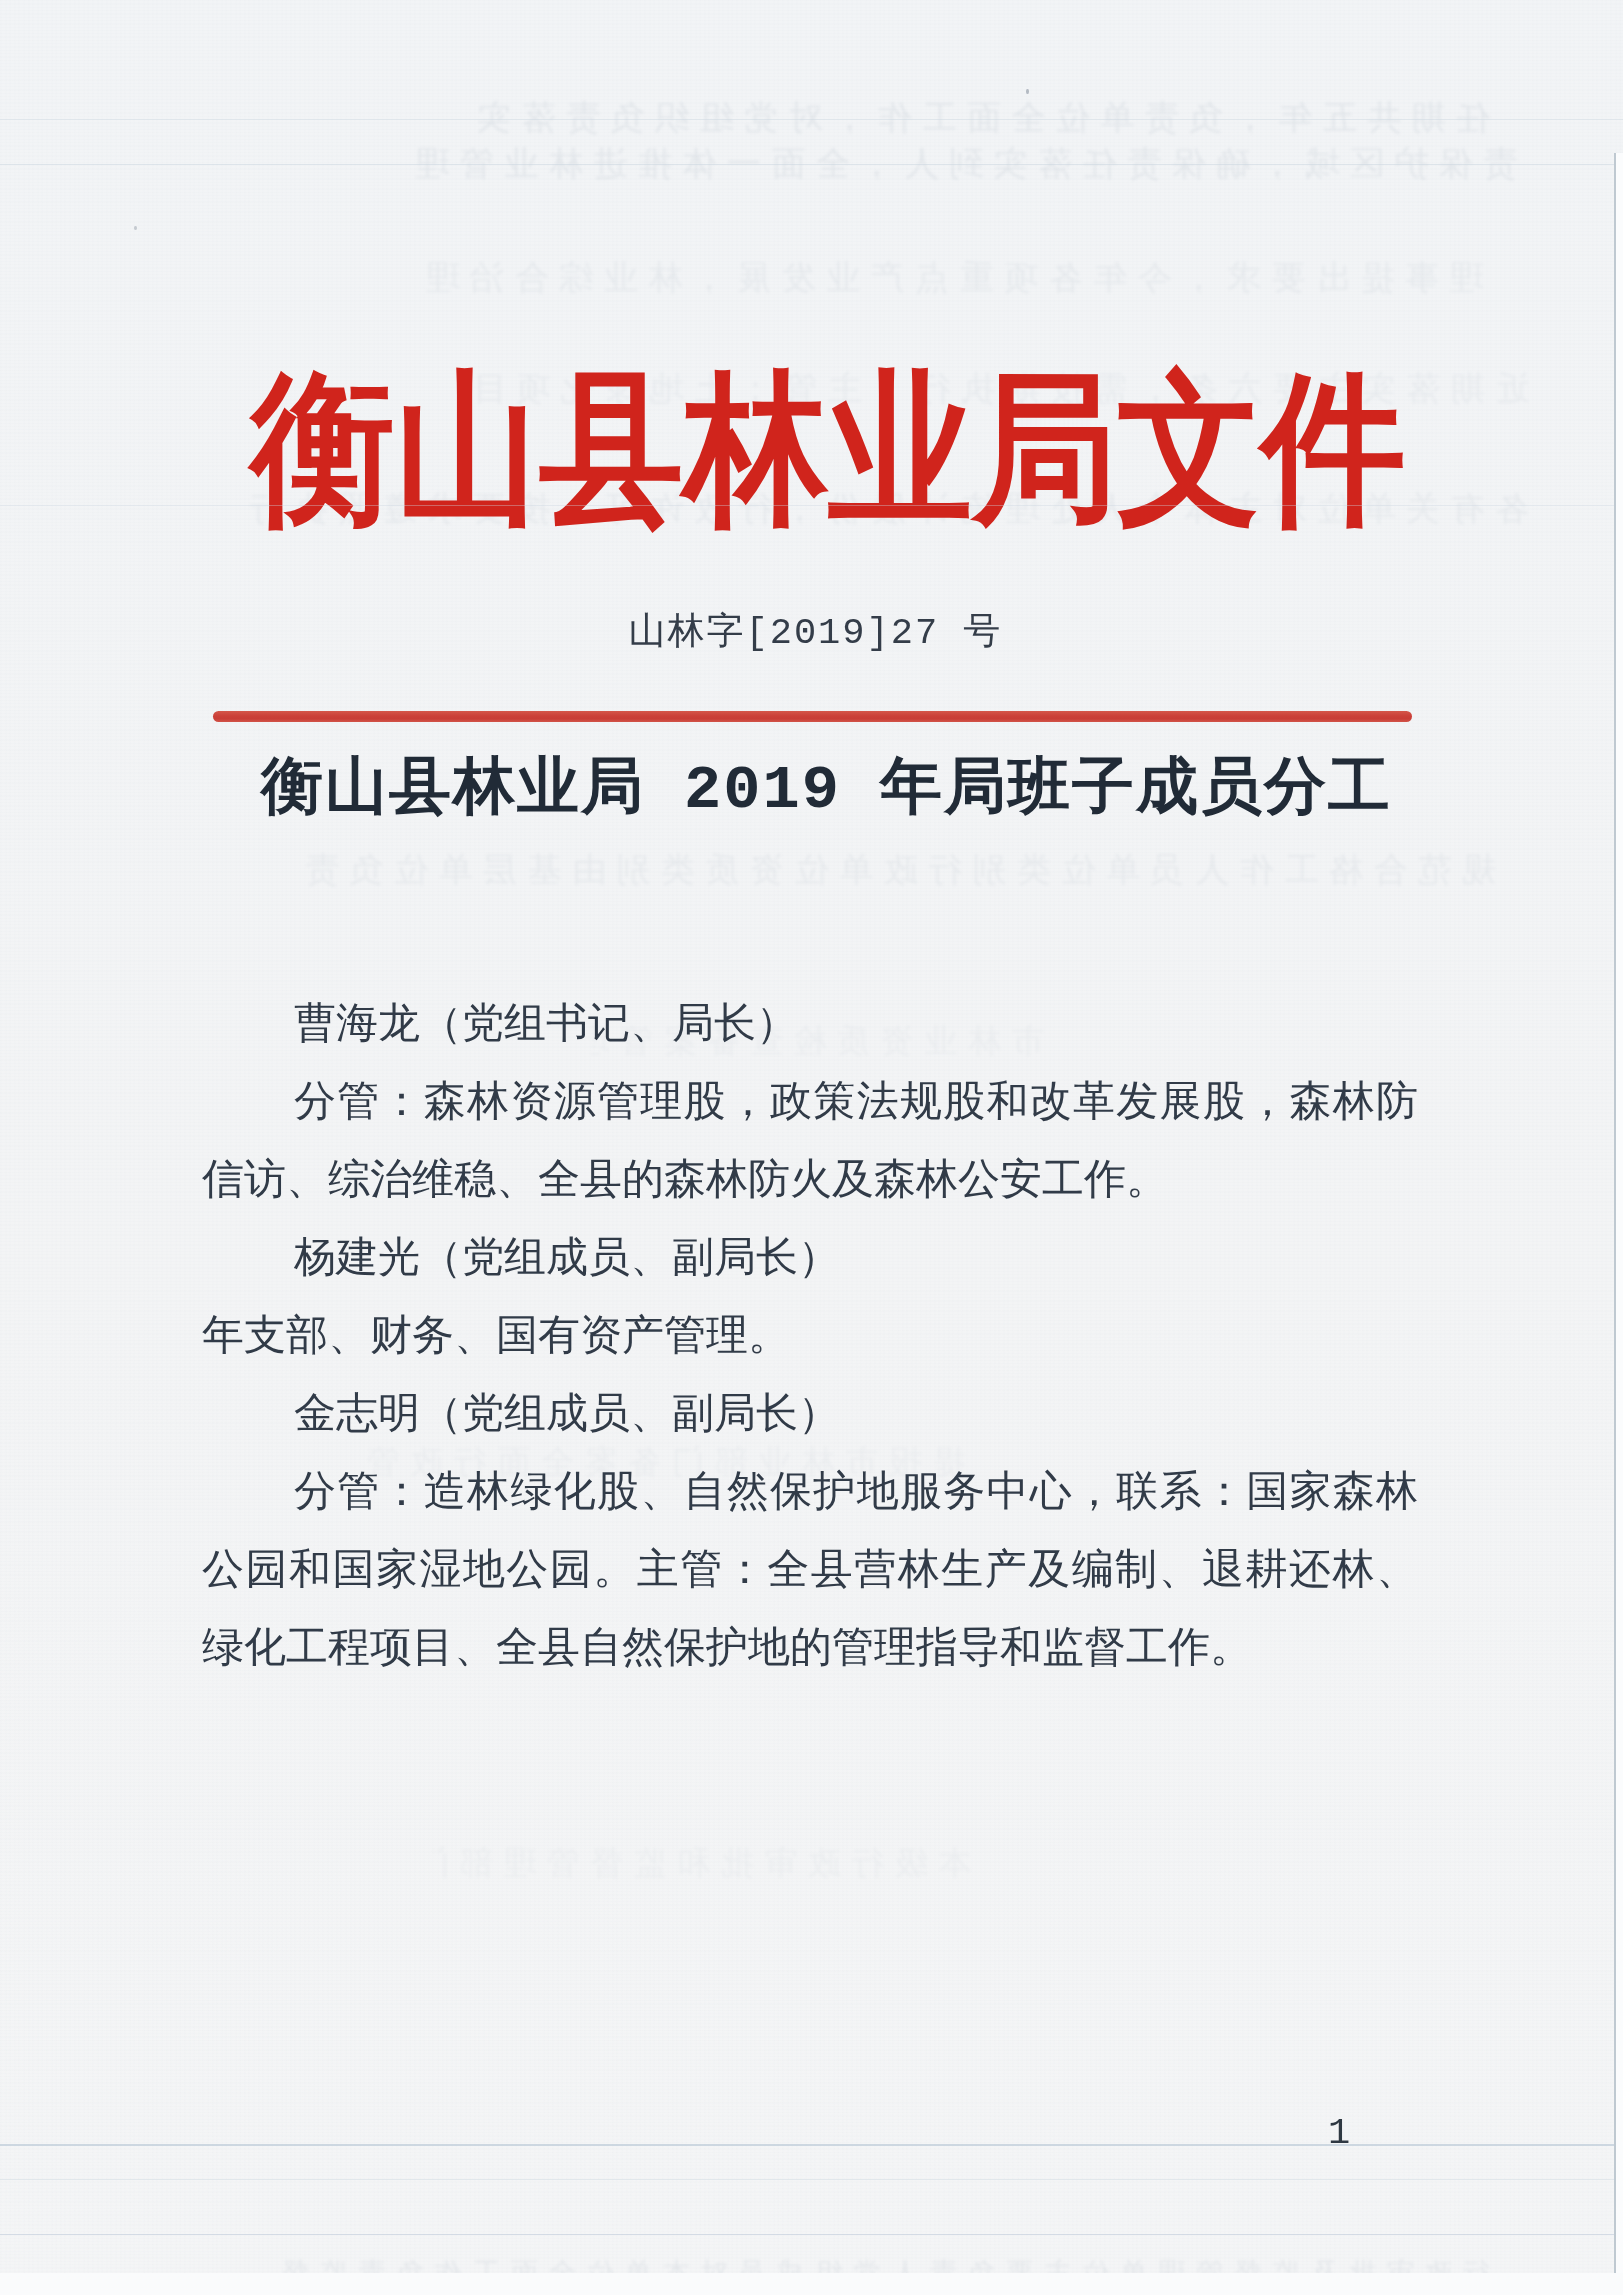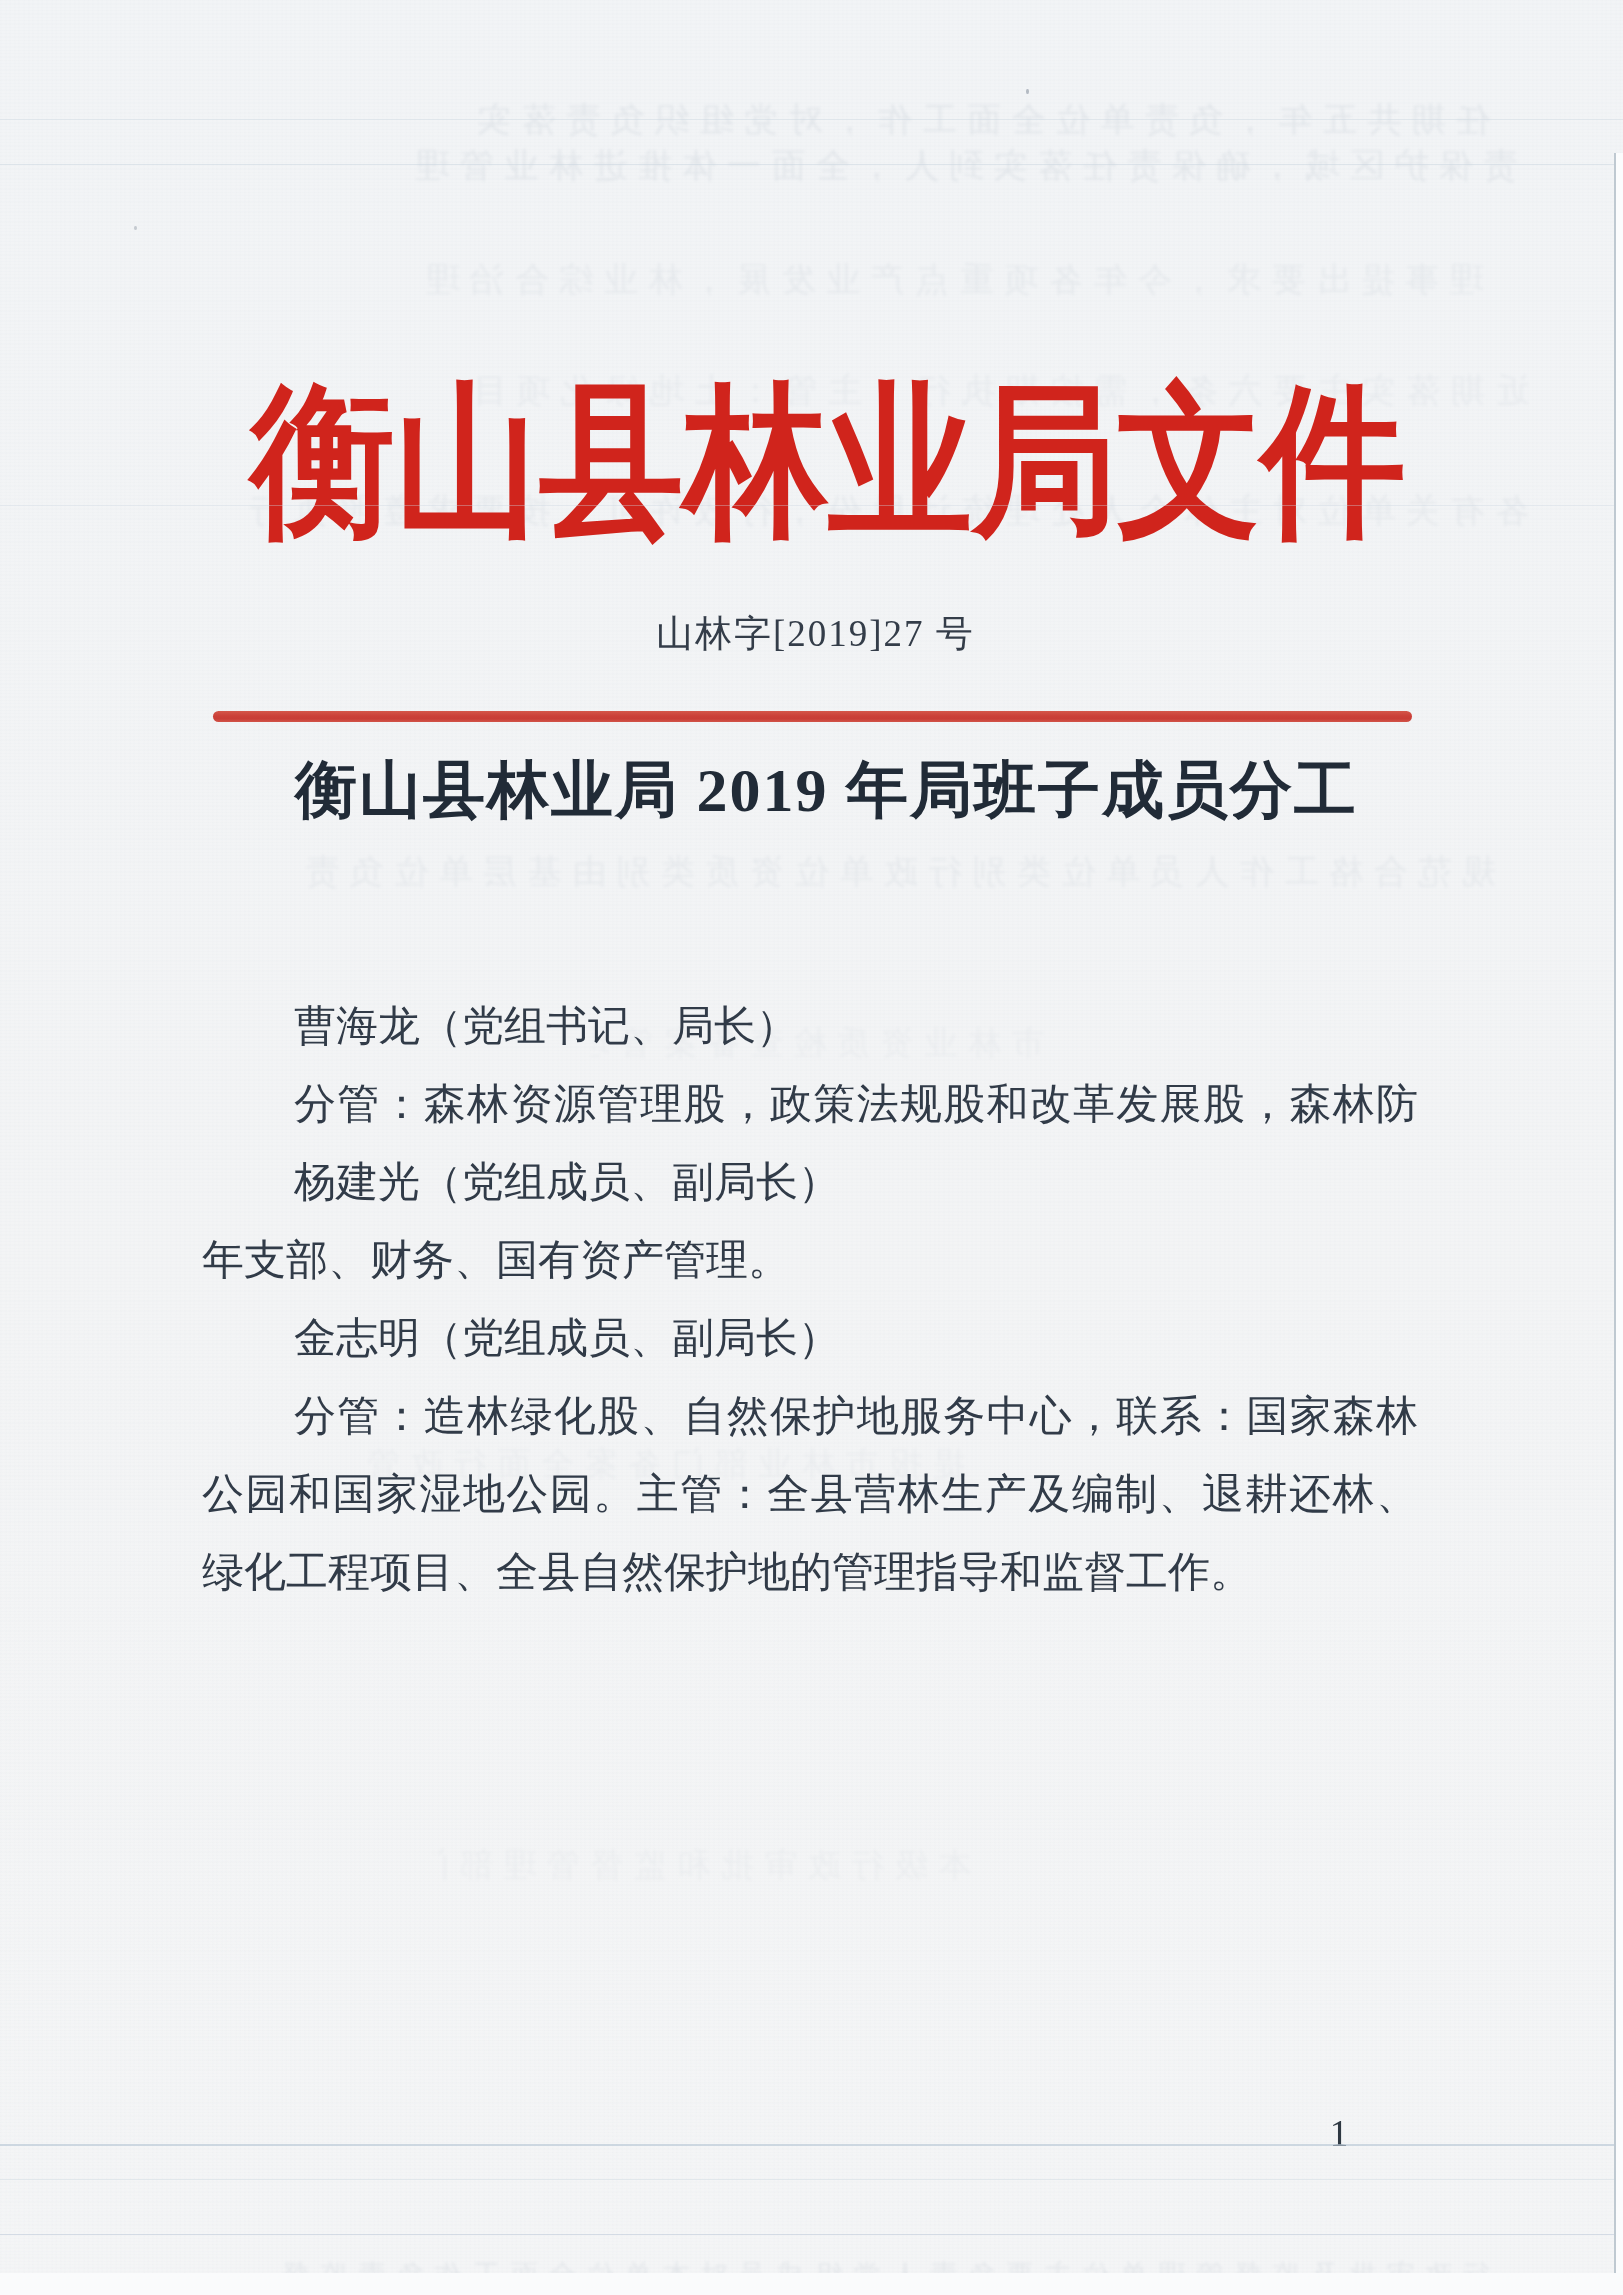--- a/index.html
+++ b/index.html
@@ -7,21 +7,21 @@
     padding: 0;
     background: #e8eaec;
   }
   .page {
     position: relative;
     width: 1623px;
     height: 2295px;
     margin: 0 auto;
     overflow: hidden;
     background: linear-gradient(180deg, #f2f4f6 0%, #f3f4f5 55%, #f4f5f6 100%);
-    font-family: Liberation Serif, serif;
+    font-family: Liberation Mono, monospace;
   }
   
   .page::before {
     content: "";
     position: absolute;
     inset: 0;
     background:
       repeating-linear-gradient(0deg, rgba(160,175,190,0.022) 0 1.3px, rgba(255,255,255,0.03) 1.3px 3.3px),
       repeating-linear-gradient(90deg, rgba(160,175,190,0.015) 0 2px, rgba(255,255,255,0.02) 2px 4.6px);
     pointer-events: none;
@@ -181,20 +181,21 @@
 
   <div class="red-title">衡山县林业局文件</div>
   <div class="doc-number">山林字[2019]27 号</div>
   <div class="red-rule"></div>
 
   <div class="doc-title">衡山县林业局 2019 年局班子成员分工</div>
 
   <div class="body">
       <div class="line indent">曹海龙（党组书记、局长）</div>
       <div class="line indent fill">分管：森林资源管理股，政策法规股和改革发展股，森林防</div>
+      <div class="line">信访、综治维稳、全县的森林防火及森林公安工作。</div>
       <div class="line indent">杨建光（党组成员、副局长）</div>
       <div class="line">年支部、财务、国有资产管理。</div>
       <div class="line indent">金志明（党组成员、副局长）</div>
       <div class="line indent fill">分管：造林绿化股、自然保护地服务中心，联系：国家森林</div>
       <div class="line fill">公园和国家湿地公园。主管：全县营林生产及编制、退耕还林、</div>
       <div class="line">绿化工程项目、全县自然保护地的管理指导和监督工作。</div>
     </div>
 
   <div class="page-num">1</div>
 

